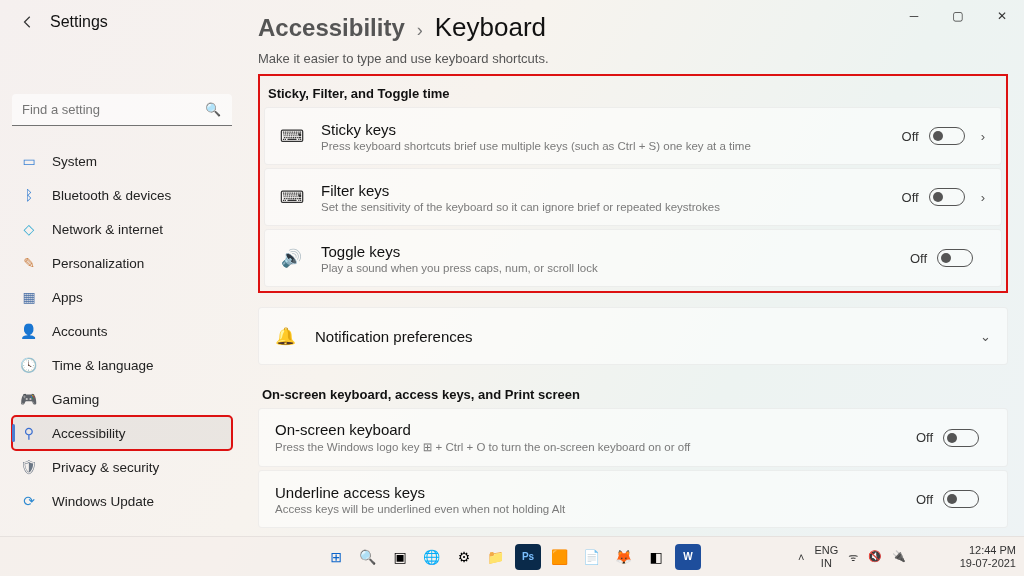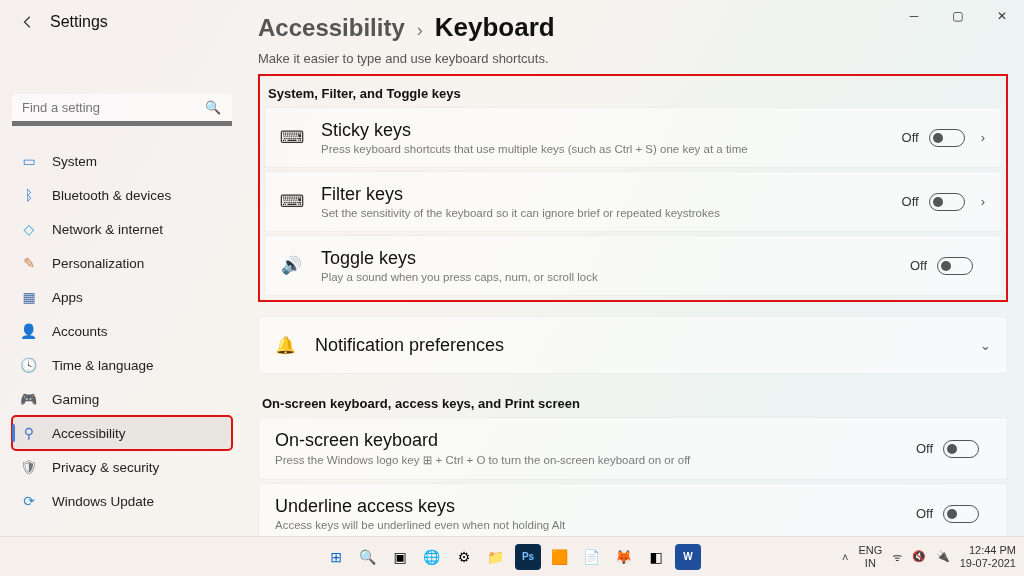--- a/index.html
+++ b/index.html
@@ -8,60 +8,60 @@
   
   .titlebar { position: absolute; top: 0; left: 0; right: 0; height: 44px; display: flex; align-items: center; }
   .back { width: 16px; height: 16px; margin-left: 20px; margin-right: 14px; display:flex; align-items:center; justify-content:center;}
   .titlebar .app-title { font-size: 16px; color:#111; }
   .winctrls { position:absolute; right:0; top:0; display:flex; }
   .winctrls div { width:44px; height:32px; display:flex; align-items:center; justify-content:center; font-size:12px; color:#333; }
 
   
   .sidebar { position:absolute; left:0; top:44px; width:244px; bottom:40px; padding:0 12px; }
   .logo-space { height:50px; }
-  .search { display:flex; align-items:center; border-bottom:5px solid #737373; background:rgba(255,255,255,0.6); border-radius:4px 4px 0 0; height:32px; padding:0 10px; margin-bottom:18px;}
+  .search { display:flex; align-items:center; border-bottom:1px solid #737373; background:rgba(255,255,255,0.6); border-radius:4px 4px 0 0; height:32px; padding:0 10px; margin-bottom:18px;}
   .search input { flex:1; border:none; background:transparent; outline:none; font-size:13px; color:#555;}
   .search .sicon { font-size:13px; color:#555; }
 
   .navlist { display:flex; flex-direction:column; }
   .navitem { display:flex; align-items:center; height:34px; border-radius:4px; padding:0 8px; font-size:13.5px; color:#222; cursor:pointer; position:relative;}
   .navitem .nicon { width:18px; height:18px; margin-right:14px; display:flex; align-items:center; justify-content:center; font-size:14px;}
   .navitem.selected { background:rgba(0,0,0,0.05);}
   .navitem.selected::before { content:""; position:absolute; left:0; top:8px; bottom:8px; width:3px; background:#4a7dd1; border-radius:2px;}
   .navitem.boxed { outline:2px solid #d11; outline-offset:-1px; }
 
   
   .main { position:absolute; left:258px; right:16px; top:12px; bottom:40px; overflow:hidden; }
   .breadcrumb { display:flex; align-items:baseline; gap:12px; margin-bottom:8px; }
   .breadcrumb .bc-a { font-size:24px; color:#555; font-weight:600;}
   .breadcrumb .chev { font-size:18px; color:#777;}
-  .breadcrumb .bc-b { font-size:26px; font-weight:700; color:#111;}
+  .breadcrumb .bc-b { font-size:26px; font-weight:400; color:#111;}
   .subtitle { font-size:13px; color:#555; margin-bottom:8px;}
 
   .section-title { font-size:13px; font-weight:600; color:#111; margin:6px 0 6px 4px; }
   .highlight-box { border:2px solid #d11; padding:4px 4px; margin-bottom:14px;}
   .card-col { display:flex; flex-direction:column; gap:3px; }
 
   .card { background:rgba(255,255,255,0.55); border:1px solid rgba(0,0,0,0.05); border-radius:4px; display:flex; align-items:center; padding:12px 16px; min-height:58px;}
   .card .cicon { width:22px; margin-right:18px; display:flex; justify-content:center; color:#333; font-size:17px;}
   .card .ctext { flex:1; }
-  .card .ctitle { font-size:18px; color:#111; }
+  .card .ctitle { font-size:15px; color:#111; }
   .card .cdesc { font-size:11.5px; color:#7a7a7a; margin-top:2px;}
   .card .cstate { font-size:13px; color:#333; margin-right:10px;}
   .toggle { width:36px; height:18px; border:1px solid #555; border-radius:10px; position:relative; margin-right:12px;}
   .toggle::after { content:""; position:absolute; left:3px; top:3px; width:10px; height:10px; background:#555; border-radius:50%;}
   .card .arrow { color:#555; font-size:13px; margin-left:4px;}
 
   
   .taskbar { position:absolute; left:0; right:0; bottom:0; height:40px; background:rgba(245,240,235,0.9); border-top:1px solid rgba(0,0,0,0.06); display:flex; align-items:center; justify-content:center;}
   .task-icons { display:flex; gap:6px; align-items:center;}
   .task-icons .ti { width:26px; height:26px; border-radius:4px; display:flex; align-items:center; justify-content:center; font-size:14px;}
   .tray { position:absolute; right:8px; display:flex; align-items:center; gap:10px; font-size:11px; color:#333;}
   .tray .lang { line-height:1.1; text-align:center;}
-  .tray .clock { line-height:1.1; text-align:right;}
+  .tray .clock { line-height:1.1; text-align:right;margin-left:44px;}
 </style>
 </head>
 <body>
 
 <div class="titlebar">
   <div class="back">
     <svg width="14" height="14" viewBox="0 0 16 16">
         <path d="M10 2 L4 8 L10 14" stroke="#333" stroke-width="1.4" fill="none"></path>
       </svg>
   </div>
@@ -129,27 +129,27 @@
 
 <div class="main">
   <div class="breadcrumb">
     <span class="bc-a">Accessibility</span>
     <span class="chev">›</span>
     <span class="bc-b">Keyboard</span>
   </div>
   <div class="subtitle">Make it easier to type and use keyboard shortcuts.</div>
 
   <div class="highlight-box">
-    <div class="section-title">System, Filter, and Toggle keys</div>
+    <div class="section-title">Sticky, Filter, and Toggle time</div>
     <div class="card-col">
       <div class="card">
         <span class="cicon">⌨</span>
         <div class="ctext">
           <div class="ctitle">Sticky keys</div>
-          <div class="cdesc">Press keyboard shortcuts that use multiple keys (such as Ctrl + S) one key at a time</div>
+          <div class="cdesc">Press keyboard shortcuts brief use multiple keys (such as Ctrl + S) one key at a time</div>
         </div>
         <span class="cstate">Off</span>
         <div class="toggle"></div>
         <span class="arrow">›</span>
       </div>
       <div class="card">
         <span class="cicon">⌨</span>
         <div class="ctext">
           <div class="ctitle">Filter keys</div>
           <div class="cdesc">Set the sensitivity of the keyboard so it can ignore brief or repeated keystrokes</div>

